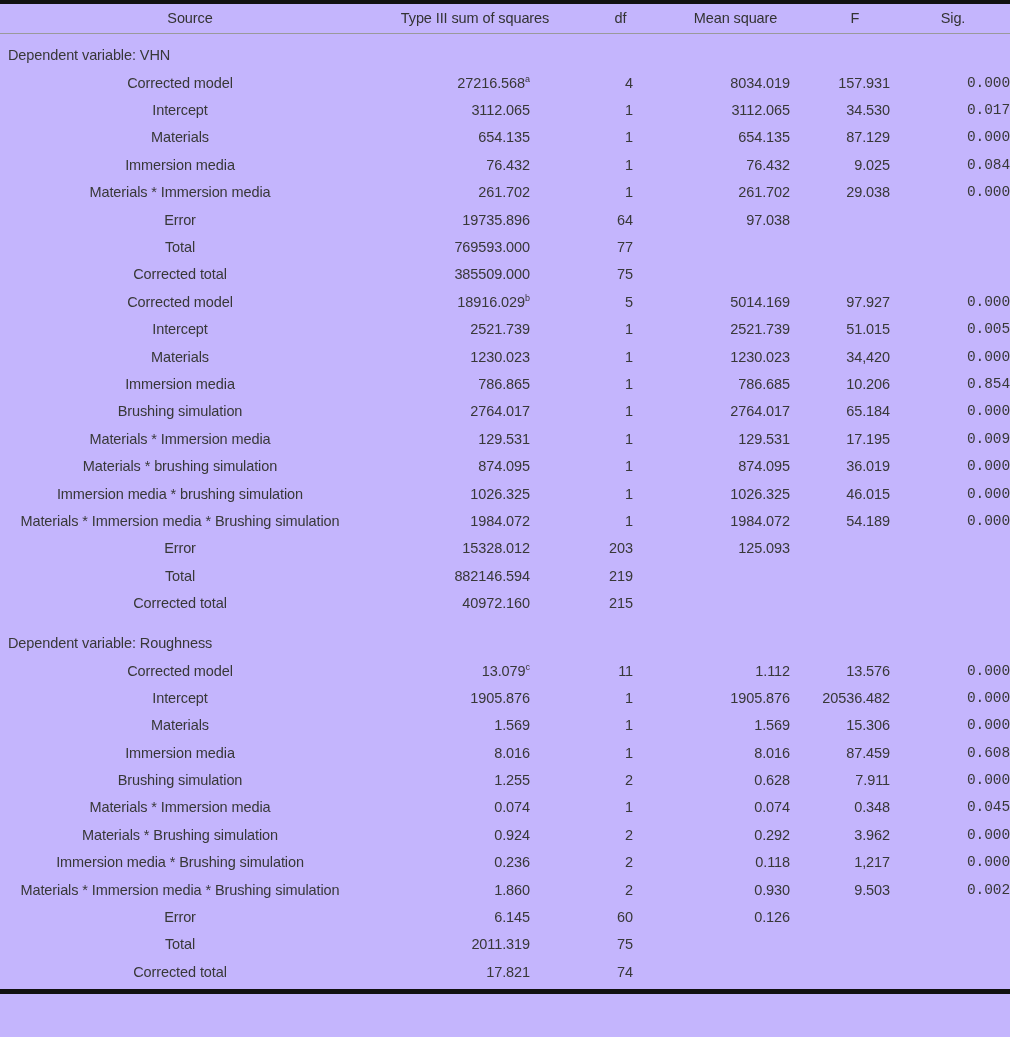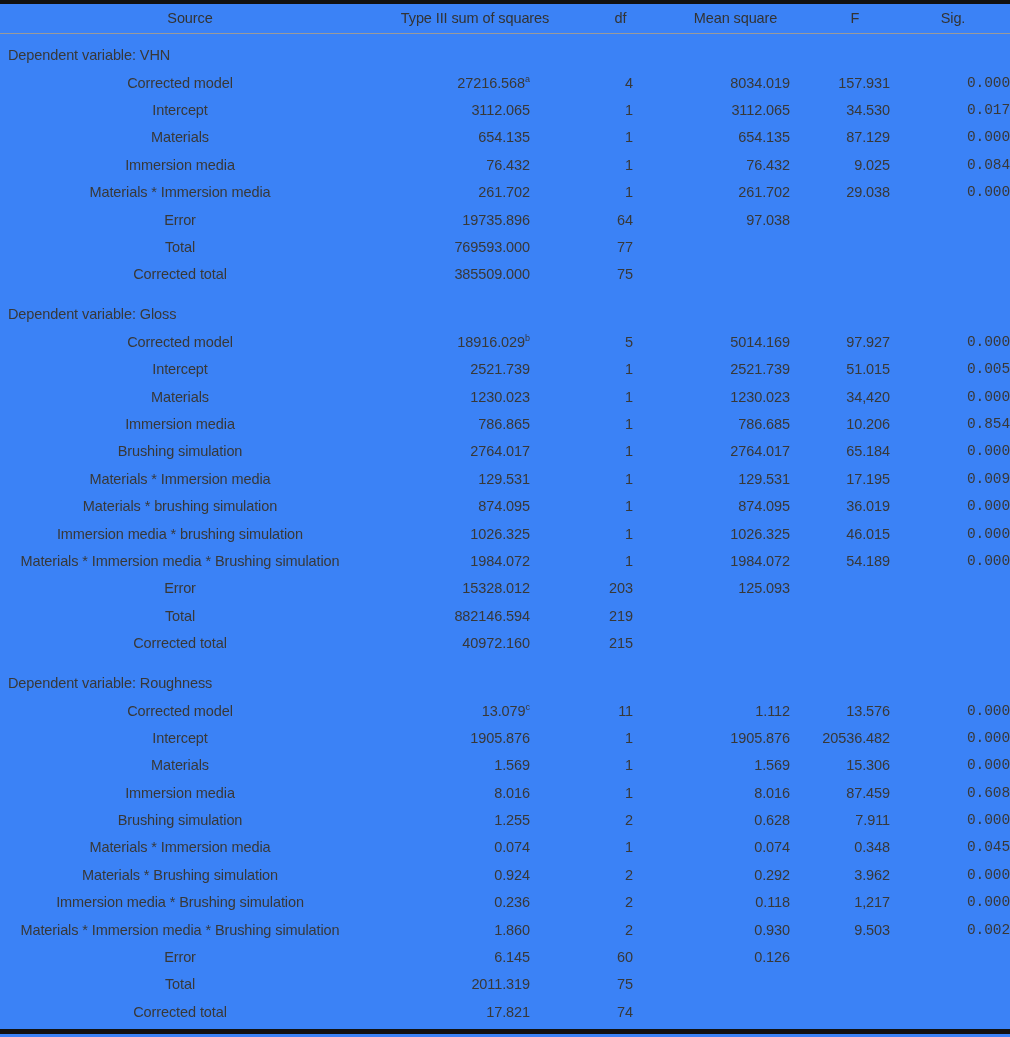--- a/index.html
+++ b/index.html
@@ -5,21 +5,21 @@
   html, body {
     margin: 0;
     padding: 0;
     background: #ffffff;
     font-family: "Liberation Sans", "DejaVu Sans", sans-serif;
     color: #383838;
   }
   #page {
     width: 1010px;
     height: 1037px;
-    background: #3b82f6;
+    background: #c4b5fd;
     overflow: hidden;
     box-sizing: border-box;
   }
   .rule-thick {
     height: 4px;
     background: #111111;
   }
   .rule-thick.bottom {
     height: 5px;
     margin-top: 3px;
@@ -169,23 +169,20 @@
           <td class="num c-sig"></td>
         </tr>
         <tr class="data-row">
           <td class="src">Corrected total</td>
           <td class="num c-ss">385509.000</td>
           <td class="num c-df">75</td>
           <td class="num c-ms"></td>
           <td class="num c-f"></td>
           <td class="num c-sig"></td>
         </tr>
-        <tr class="section-row">
-          <td colspan="6">Dependent variable: Gloss</td>
-        </tr>
         <tr class="data-row">
           <td class="src">Corrected model</td>
           <td class="num c-ss">18916.029<sup class="fn">b</sup></td>
           <td class="num c-df">5</td>
           <td class="num c-ms">5014.169</td>
           <td class="num c-f">97.927</td>
           <td class="num c-sig">0.000</td>
         </tr>
         <tr class="data-row">
           <td class="src">Intercept</td>

